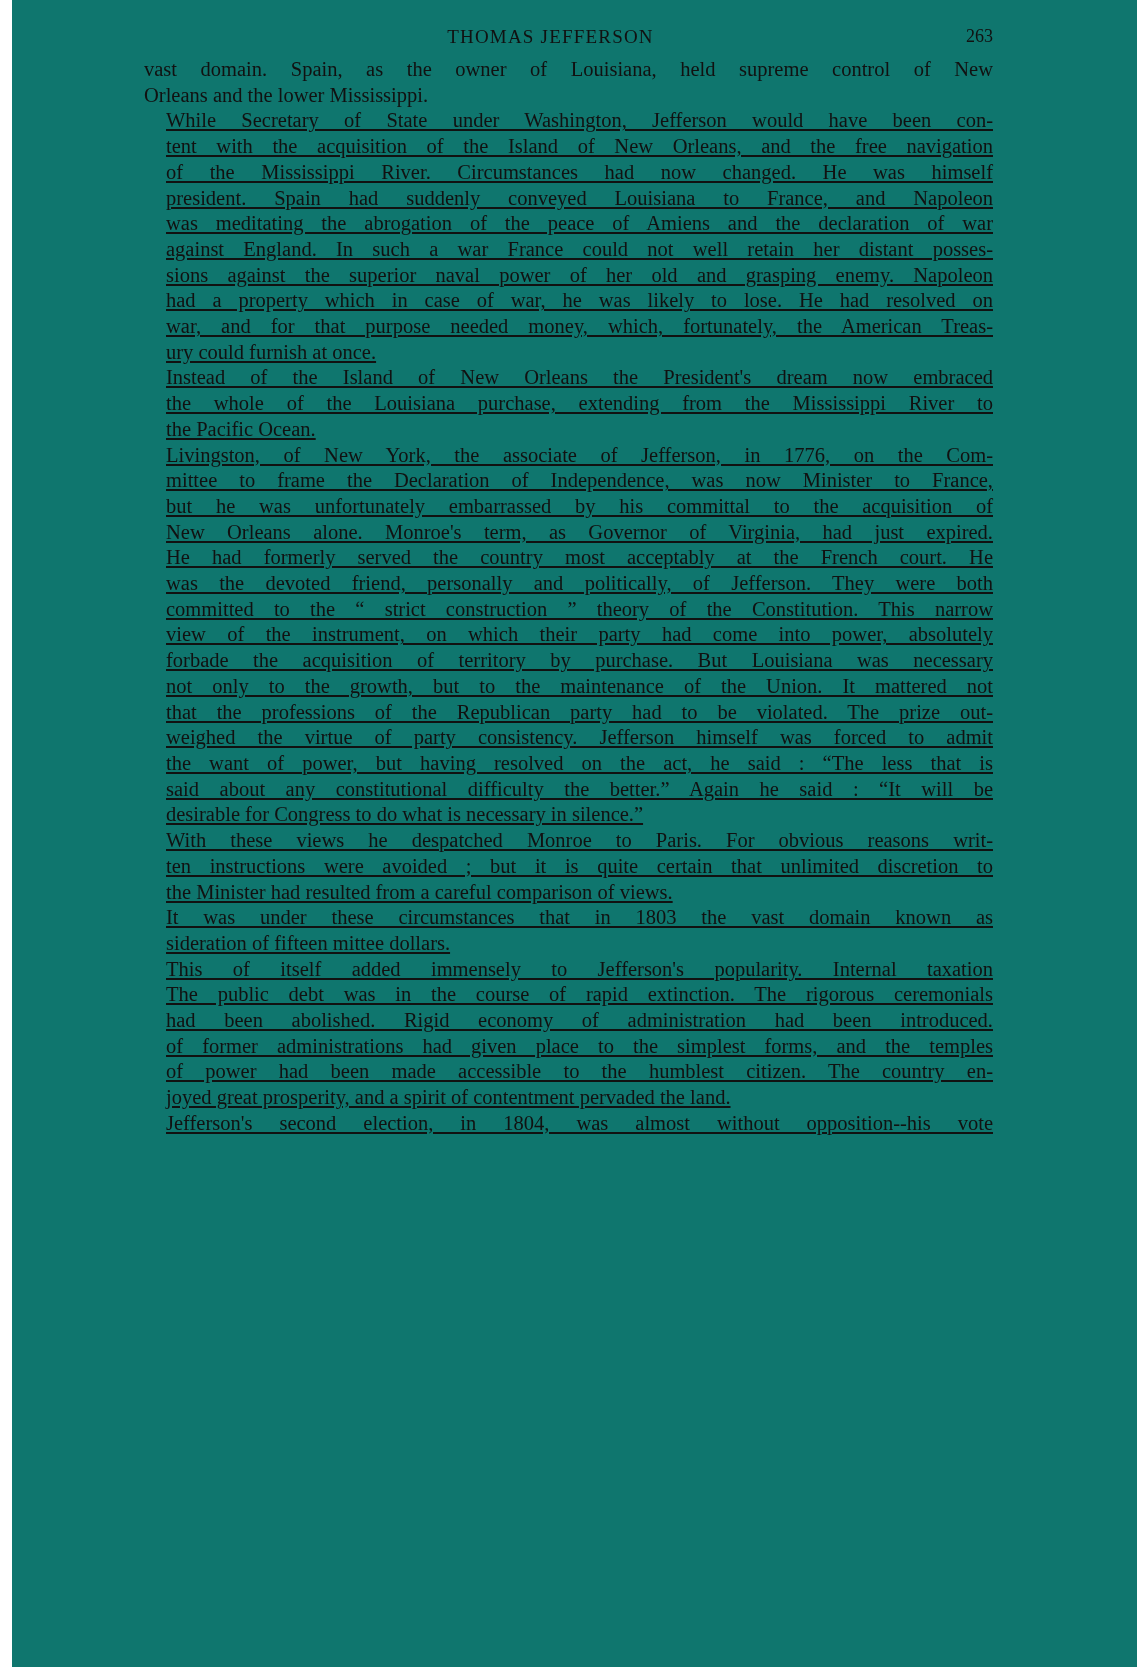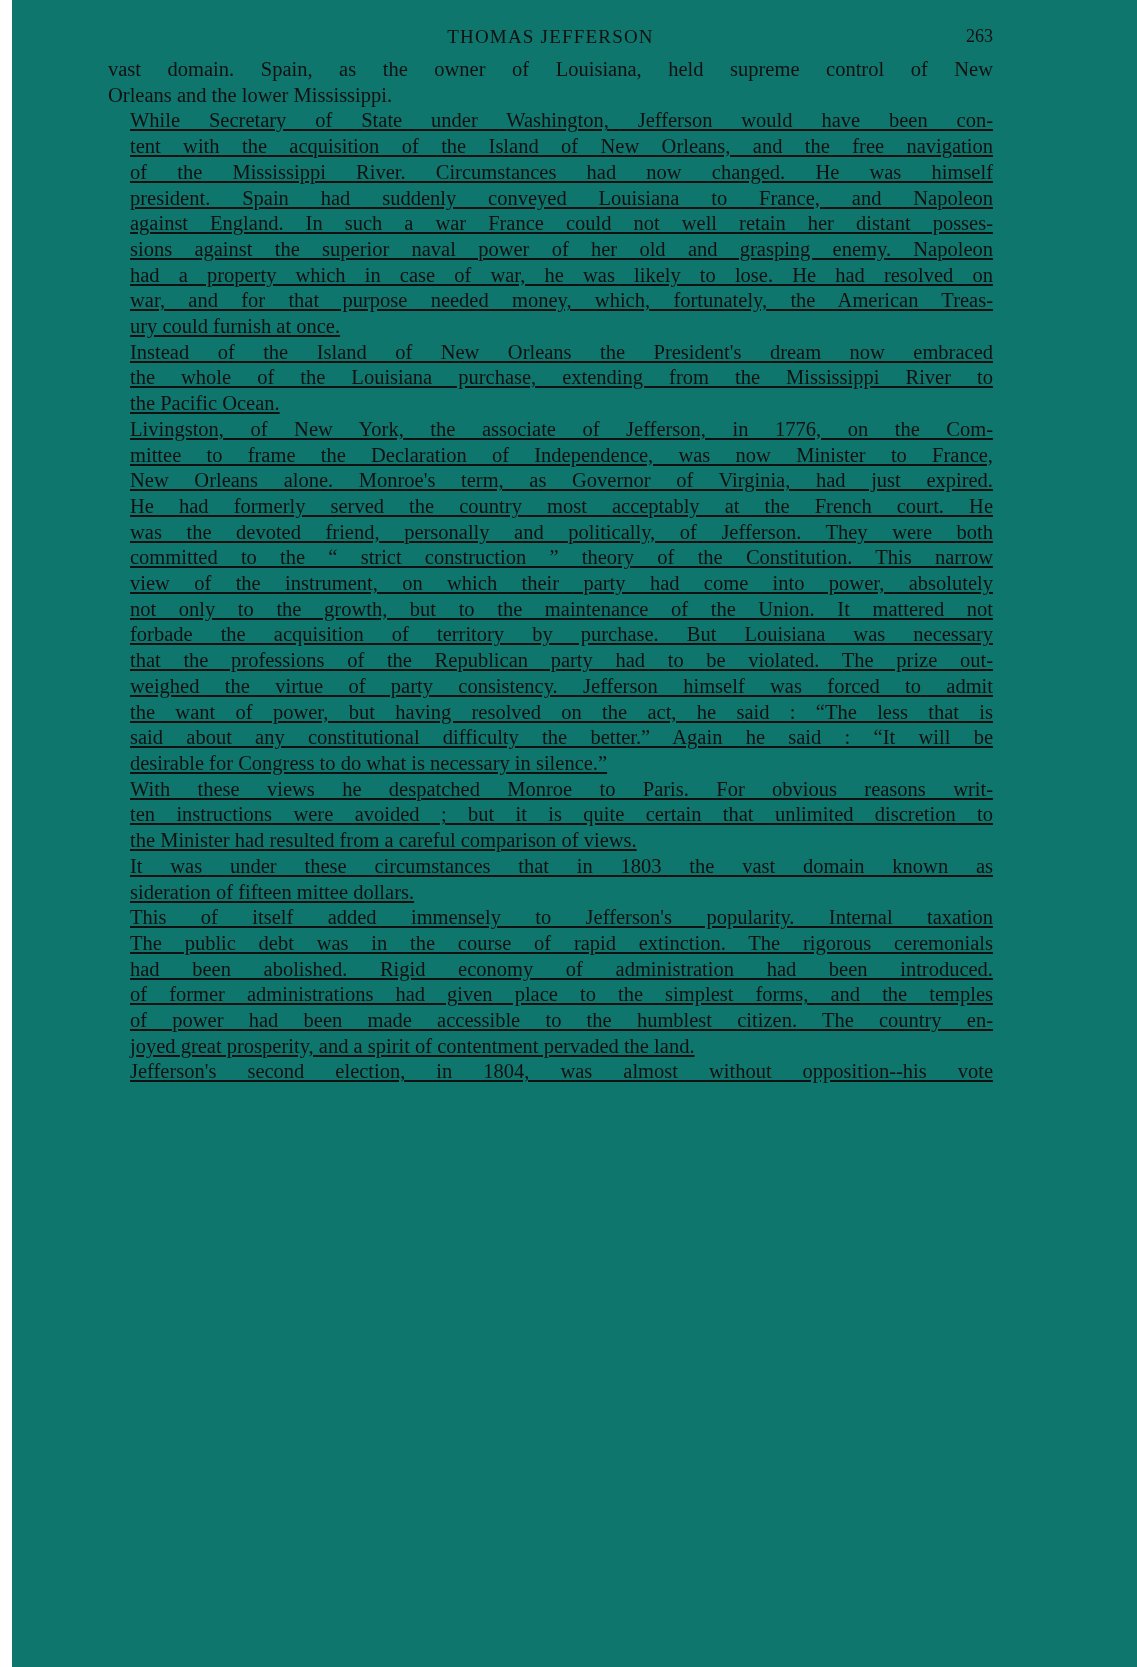--- a/index.html
+++ b/index.html
@@ -63,20 +63,21 @@
   .body-text p.indent {
     text-indent: 22px;
     text-decoration: underline;
   }
   .line {
     display: block;
     text-align: justify;
     text-align-last: justify;
     white-space: nowrap;
     overflow: visible;
+    margin-left: 36px;
   }
   .line.last {
     text-align-last: left;
   }
 </style>
 </head>
 <body>
 
 <div class="page">
   <div class="running-head">
@@ -87,41 +88,43 @@
   <div class="body-text" id="body-text">
       <p>
         <span class="line">vast domain.  Spain, as the owner of Louisiana, held supreme control of New</span>
         <span class="line last">Orleans and the lower Mississippi.</span>
       </p>
       <p class="indent">
         <span class="line">While Secretary of State under Washington, Jefferson would have been con-</span>
         <span class="line">tent with the acquisition of the Island of New Orleans, and the free navigation</span>
         <span class="line">of the Mississippi River.  Circumstances had now changed.  He was himself</span>
         <span class="line">president.  Spain had suddenly conveyed Louisiana to France, and Napoleon</span>
+        <span class="line">was meditating the abrogation of the peace of Amiens and the declaration of war</span>
         <span class="line">against England.  In such a war France could not well retain her distant posses-</span>
         <span class="line">sions against the superior naval power of her old and grasping enemy.  Napoleon</span>
         <span class="line">had a property which in case of war, he was likely to lose.  He had resolved on</span>
         <span class="line">war, and for that purpose needed money, which, fortunately, the American Treas-</span>
         <span class="line last">ury could furnish at once.</span>
       </p>
       <p class="indent">
         <span class="line">Instead of the Island of New Orleans the President's dream now embraced</span>
         <span class="line">the whole of the Louisiana purchase, extending from the Mississippi River to</span>
         <span class="line last">the Pacific Ocean.</span>
       </p>
       <p class="indent">
         <span class="line">Livingston, of New York, the associate of Jefferson, in 1776, on the Com-</span>
         <span class="line">mittee to frame the Declaration of Independence, was now Minister to France,</span>
+        <span class="line">but he was unfortunately embarrassed by his committal to the acquisition of</span>
         <span class="line">New Orleans alone.  Monroe's term, as Governor of Virginia, had just expired.</span>
         <span class="line">He had formerly served the country most acceptably at the French court.  He</span>
         <span class="line">was the devoted friend, personally and politically, of Jefferson.  They were both</span>
         <span class="line">committed to the “ strict construction ” theory of the Constitution.  This narrow</span>
         <span class="line">view of the instrument, on which their party had come into power, absolutely</span>
+        <span class="line">forbade the acquisition of territory by purchase.  But Louisiana was necessary</span>
         <span class="line">not only to the growth, but to the maintenance of the Union.  It mattered not</span>
-        <span class="line">forbade the acquisition of territory by purchase.  But Louisiana was necessary</span>
         <span class="line">that the professions of the Republican party had to be violated.  The prize out-</span>
         <span class="line">weighed the virtue of party consistency.  Jefferson himself was forced to admit</span>
         <span class="line">the want of power, but having resolved on the act, he said : “The less that is</span>
         <span class="line">said about any constitutional difficulty the better.”  Again he said : “It will be</span>
         <span class="line last">desirable for Congress to do what is necessary in silence.”</span>
       </p>
       <p class="indent">
         <span class="line">With these views he despatched Monroe to Paris.  For obvious reasons writ-</span>
         <span class="line">ten instructions were avoided ; but it is quite certain that unlimited discretion to</span>
         <span class="line last">the Minister had resulted from a careful comparison of views.</span>

